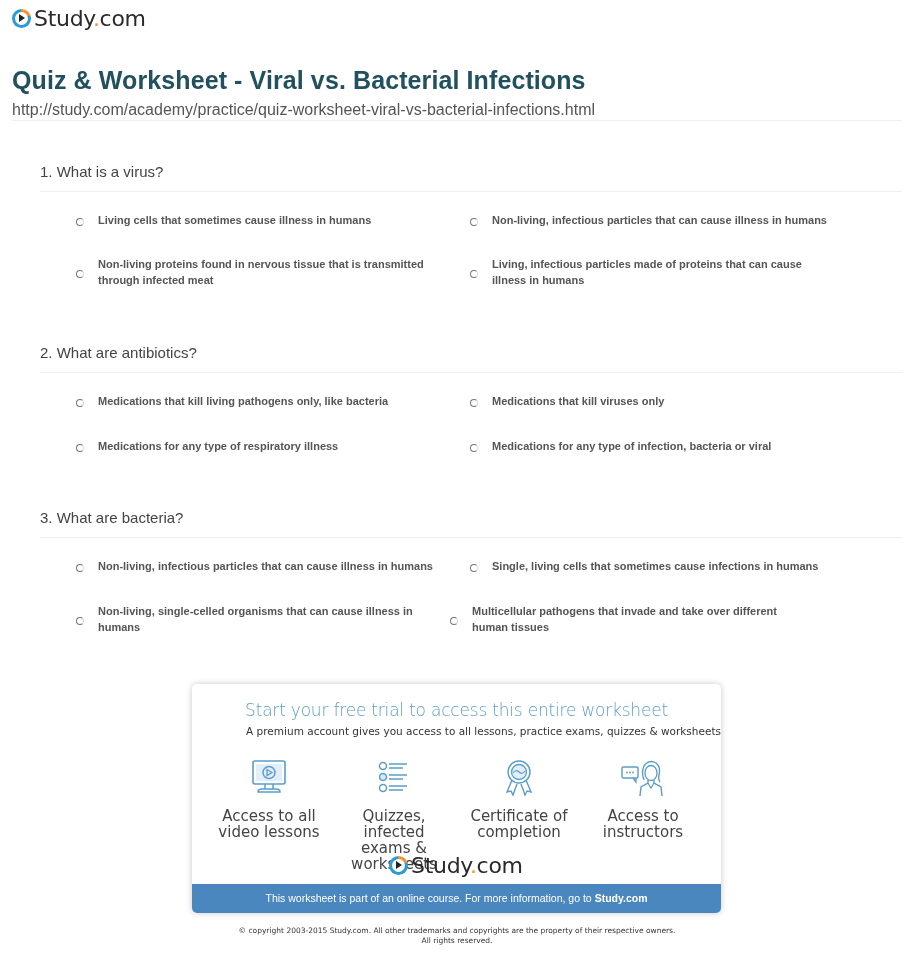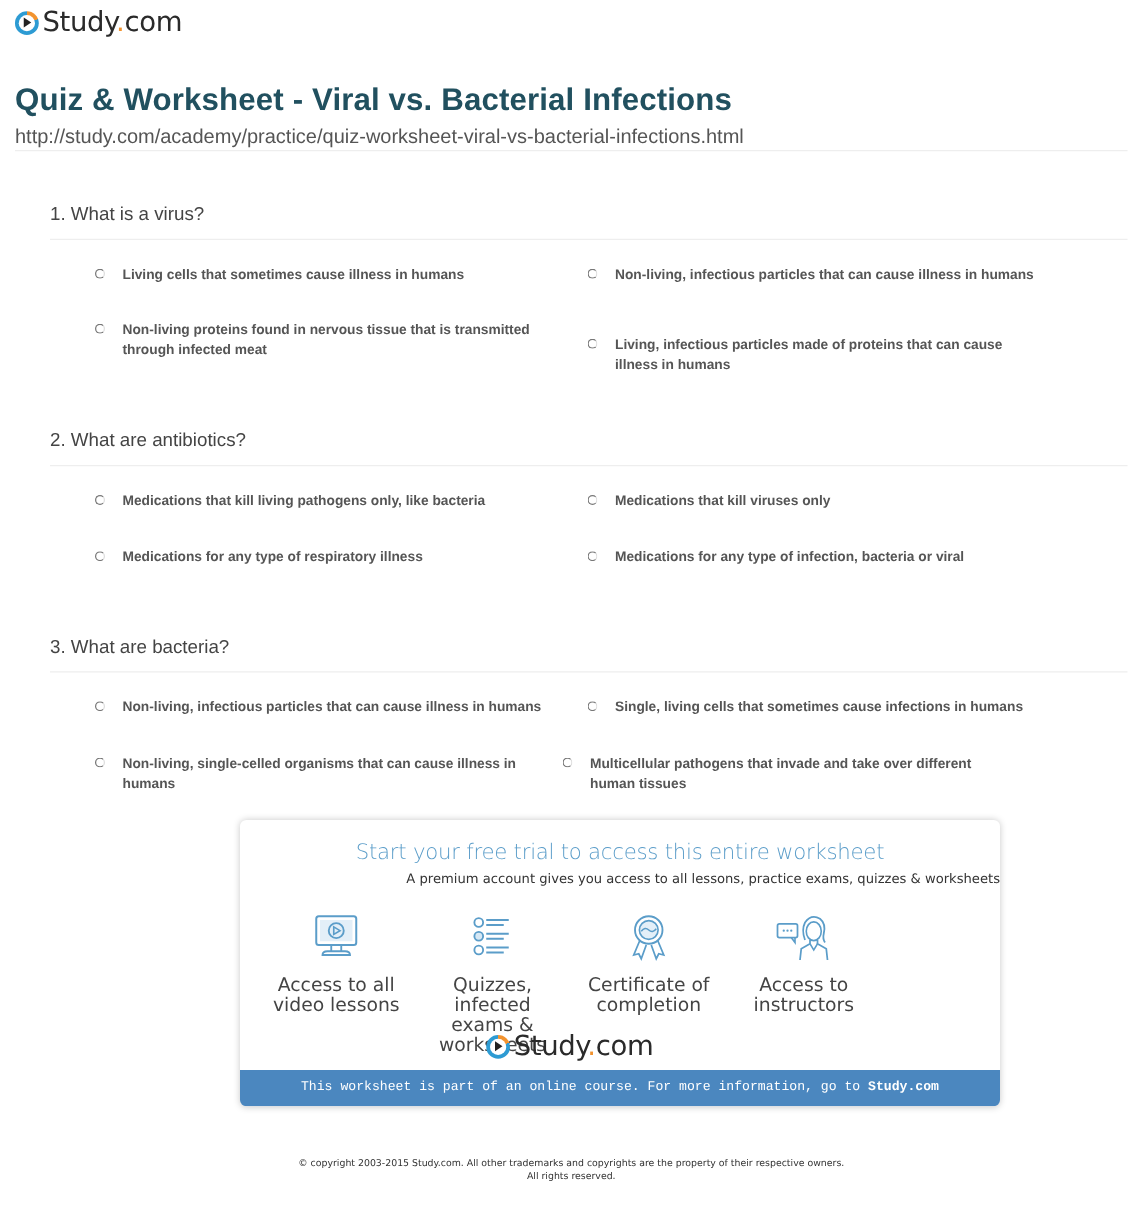--- a/index.html
+++ b/index.html
@@ -19,34 +19,34 @@
     #top-logo { left: 12px; top: 6px; }
 
     .page-title { position: absolute; left: 12px; top: 66px; font-size: 25px; font-weight: bold; color: #21505f; letter-spacing: 0.1px; }
     .page-url { position: absolute; left: 12px; top: 101px; font-size: 16px; color: #555; }
     .hr { position: absolute; left: 12px; right: 12px; height: 1px; background: #eeeeee; }
 
     .question { position: absolute; left: 12px; right: 12px; margin-left: 28px; }
     .question .q-title { font-size: 15px; color: #444; height: 24px; }
     .question .q-rule { height: 1px; background: #eeeeee; margin-top: 4px; }
     .answers { position: relative; }
-    .answer { position: absolute; display: flex; align-items: flex-start; width: 380px; }
+    .answer { position: absolute; display: flex; align-items: center; width: 380px; }
     .answer .radio { width: 8px; height: 8px; border-radius: 50%; border: 1.5px solid #777; border-right-color: #ddd; margin-top: 3px; margin-right: 14px; flex-shrink: 0; }
     .answer .a-text { font-size: 11px; font-weight: bold; color: #555; line-height: 16px; max-width: 360px; }
 
-    .promo { position: absolute; left: 192px; top: 656px; width: 608px; height: 229px; background: #fff; border-radius: 5px;
+    .promo { position: absolute; left: 192px; top: 684px; width: 529px; height: 229px; background: #fff; border-radius: 5px;
       box-shadow: 0 0 6px rgba(0,0,0,0.22); overflow: hidden; }
     .promo-title { position: absolute; left: 0; right: 0; top: 16px; text-align: center; font-family: "DejaVu Sans", sans-serif; font-size: 17px; color: #5b9dc9; font-weight: 300; letter-spacing: -0.2px; }
     .promo-sub { position: absolute; left: 0; right: 0; top: 41px; text-align: right; font-family: "DejaVu Sans", sans-serif; font-size: 10.5px; color: #333; }
     .feature { position: absolute; top: 74px; width: 124px; text-align: center; }
     .feature svg { display: block; margin: 0 auto; }
     .feature .f-label { font-family: "DejaVu Sans", sans-serif; font-size: 15px; color: #444; line-height: 16px; margin-top: 10px; }
     #promo-logo { left: 197px; top: 169px; }
     .promo-footer { position: absolute; left: 0; right: 0; bottom: 0; height: 29px; background: #4b87bf; color: #fff;
-      font-family: Liberation Mono, monospace; font-size: 10.5px; text-align: center; line-height: 29px; }
+      font-family: Liberation Sans, sans-serif; font-size: 10.5px; text-align: center; line-height: 29px; }
     .promo-footer b { font-weight: bold; }
 
     .copyright { position: absolute; left: 0; right: 0; top: 926px; text-align: center; font-family: "DejaVu Sans", sans-serif; font-size: 7.5px; color: #333; line-height: 10px; }
   </style>
 </head>
 <body>
 
 <div class="logo" id="top-logo">
   <span class="mark">
       <span class="tri"></span>
@@ -67,21 +67,21 @@
       <span class="a-text">Living cells that sometimes cause illness in humans</span>
     </div>
     <div class="answer" style="left:430px; top:20px;">
       <span class="radio"></span>
       <span class="a-text">Non-living, infectious particles that can cause illness in humans</span>
     </div>
     <div class="answer" style="left:36px; top:64px;">
       <span class="radio"></span>
       <span class="a-text" style="max-width:350px;">Non-living proteins found in nervous tissue that is transmitted through infected meat</span>
     </div>
-    <div class="answer" style="left:430px; top:76px;">
+    <div class="answer" style="left:430px; top:64px;">
       <span class="radio"></span>
       <span class="a-text" style="max-width:335px;">Living, infectious particles made of proteins that can cause illness in humans</span>
     </div>
   </div>
 </div>
 
 <div class="question" style="top:344px;">
   <div class="q-title">2. What are antibiotics?</div>
   <div class="q-rule"></div>
   <div class="answers">

